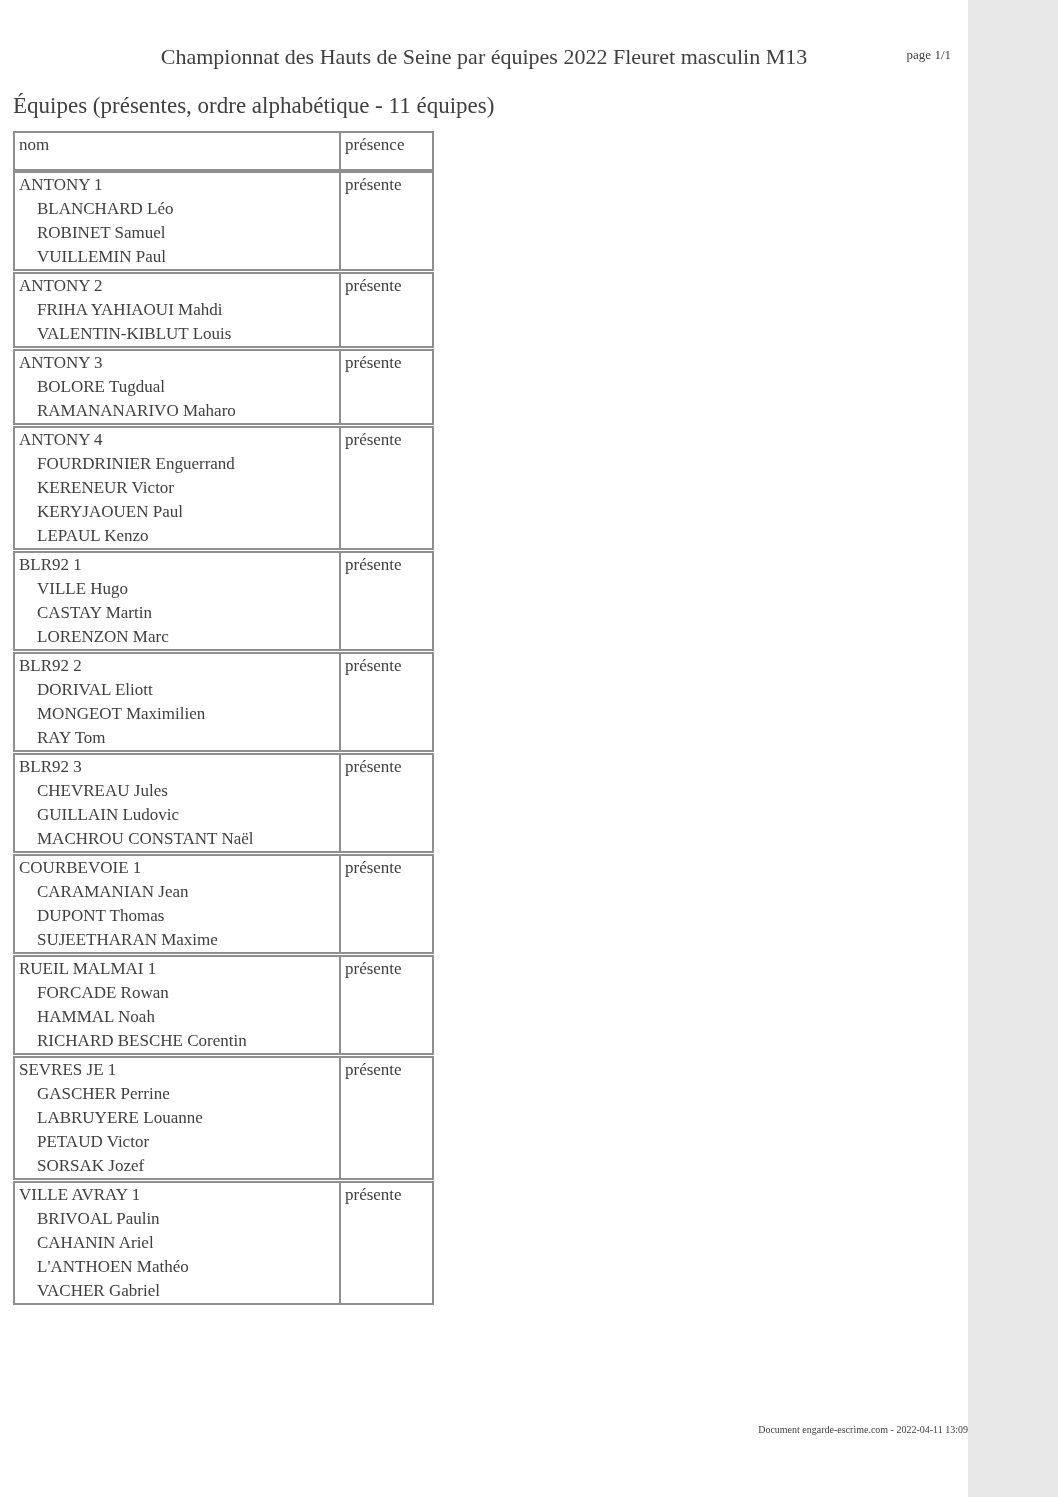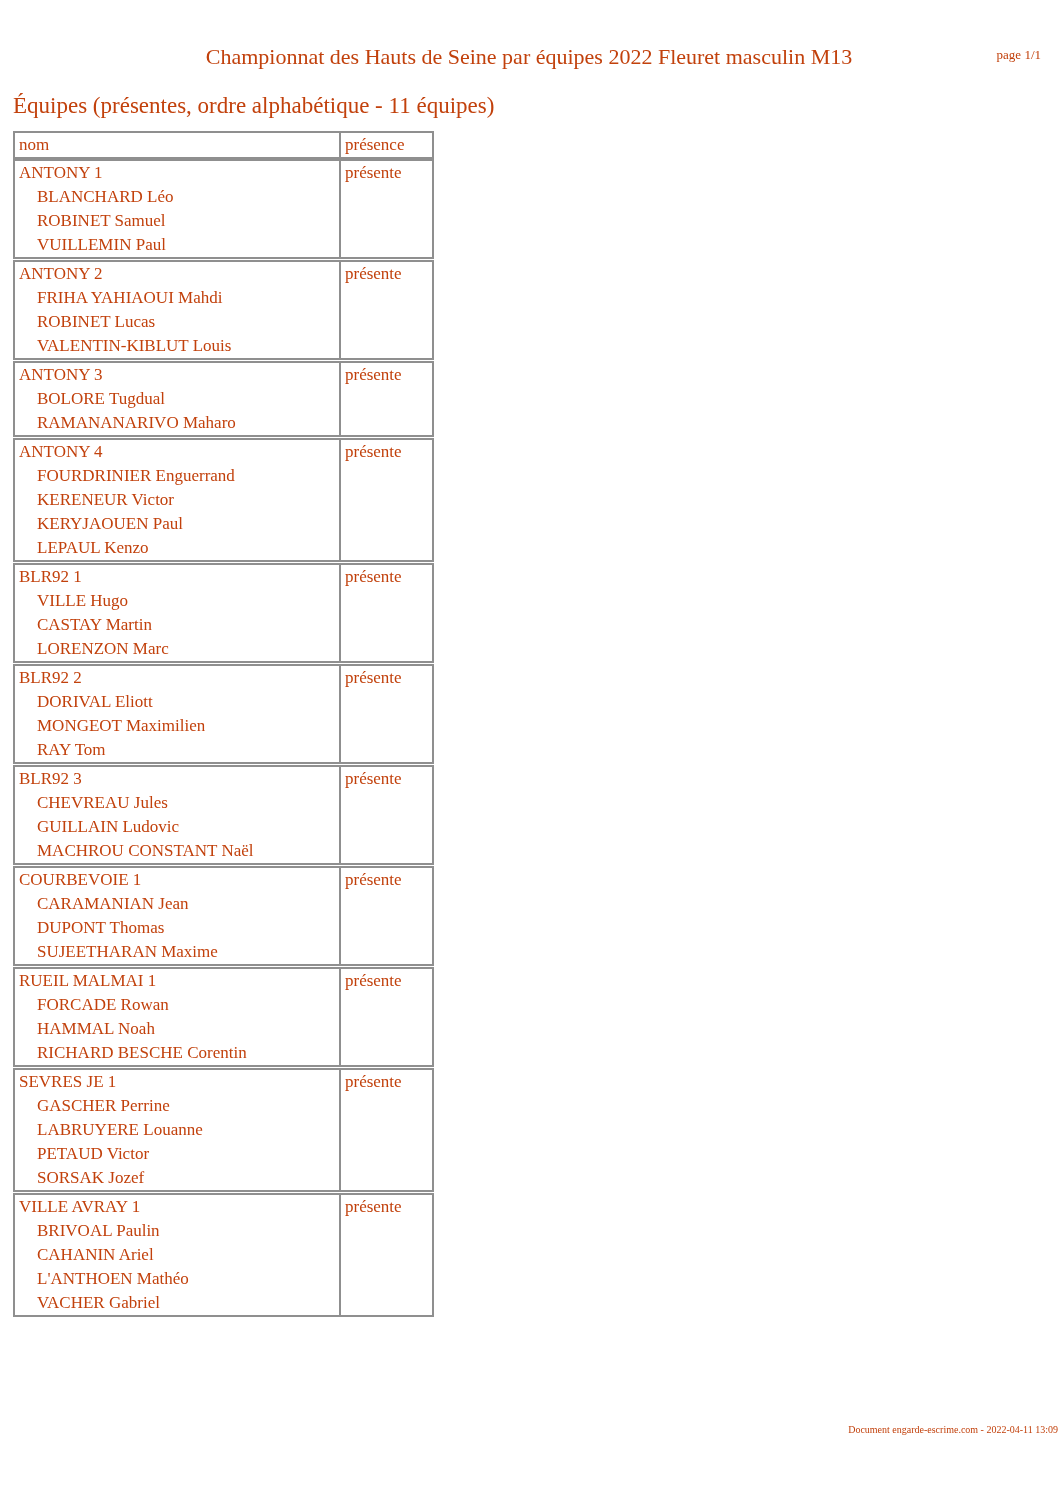--- a/index.html
+++ b/index.html
@@ -1,22 +1,22 @@
 <!DOCTYPE html>
 <html><head>
 <meta charset="utf-8">
 <style>
   html, body { margin: 0; padding: 0; background: #e8e8e8; }
   .page {
     position: relative;
-    width: 1058px;
+    width: 968px;
     height: 1497px;
     background: #ffffff;
     font-family: "Liberation Serif", "DejaVu Serif", serif;
-    color: #c2410c;
+    color: #404040;
     overflow: hidden;
   }
   .doc-title {
     position: absolute;
     top: 44px;
     left: 0;
     width: 100%;
     text-align: center;
     font-size: 22px;
     line-height: 26px;
@@ -50,21 +50,21 @@
   }
   .block + .block { margin-top: 1px; }
   .col-name {
     box-sizing: border-box;
     width: 326px;
     border-right: 2px solid #8f8f8f;
     padding: 0 0 0 4px;
   }
   .col-presence {
     flex: 1;
-    padding: 0 0 0 4px;
+    padding: 0 0 12px 4px;
   }
   .row { line-height: 24px; white-space: nowrap; }
   .member { padding-left: 18px; }
   .footer {
     position: absolute;
     top: 1424px;
     left: 0;
     width: 100%;
     text-align: right;
     font-size: 10px;
@@ -93,21 +93,20 @@
             <div class="row member">BLANCHARD Léo</div>
             <div class="row member">ROBINET Samuel</div>
             <div class="row member">VUILLEMIN Paul</div>
           </div>
           <div class="col-presence row">présente</div>
         </div>
         <div class="block">
           <div class="col-name">
             <div class="row team-name">ANTONY 2</div>
             <div class="row member">FRIHA YAHIAOUI Mahdi</div>
-            <div class="row member">ROBINET Lucas</div>
             <div class="row member">VALENTIN-KIBLUT Louis</div>
           </div>
           <div class="col-presence row">présente</div>
         </div>
         <div class="block">
           <div class="col-name">
             <div class="row team-name">ANTONY 3</div>
             <div class="row member">BOLORE Tugdual</div>
             <div class="row member">RAMANANARIVO Maharo</div>
           </div>

